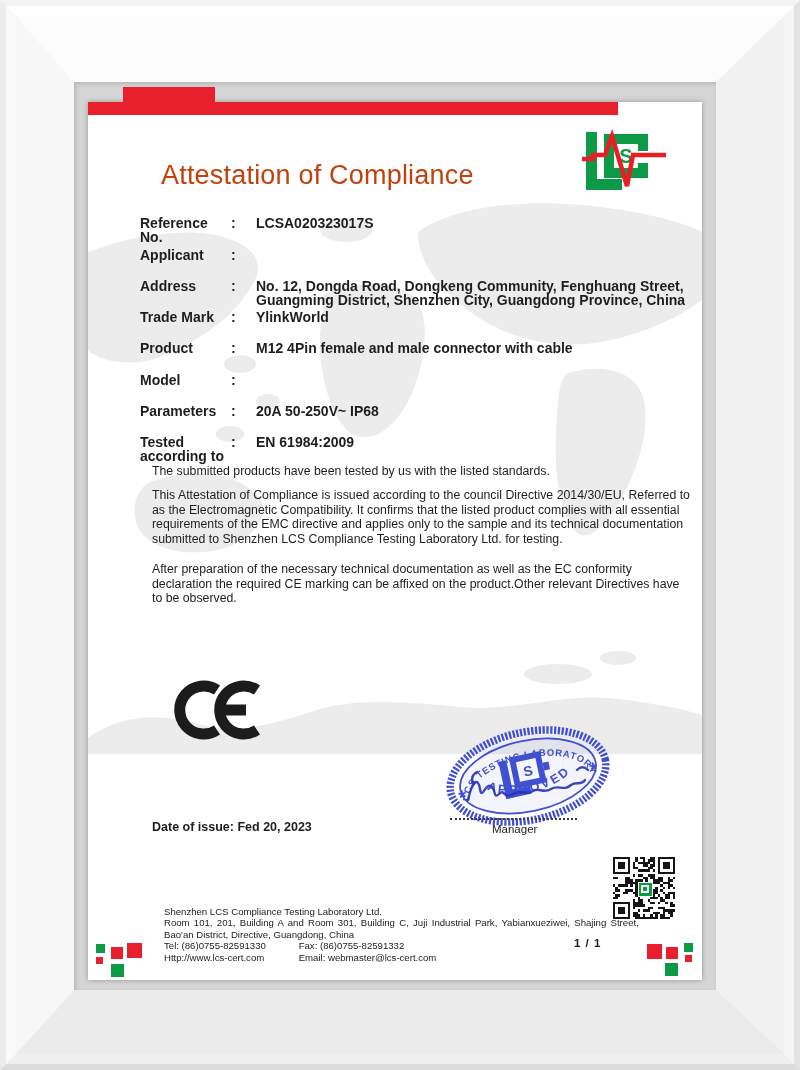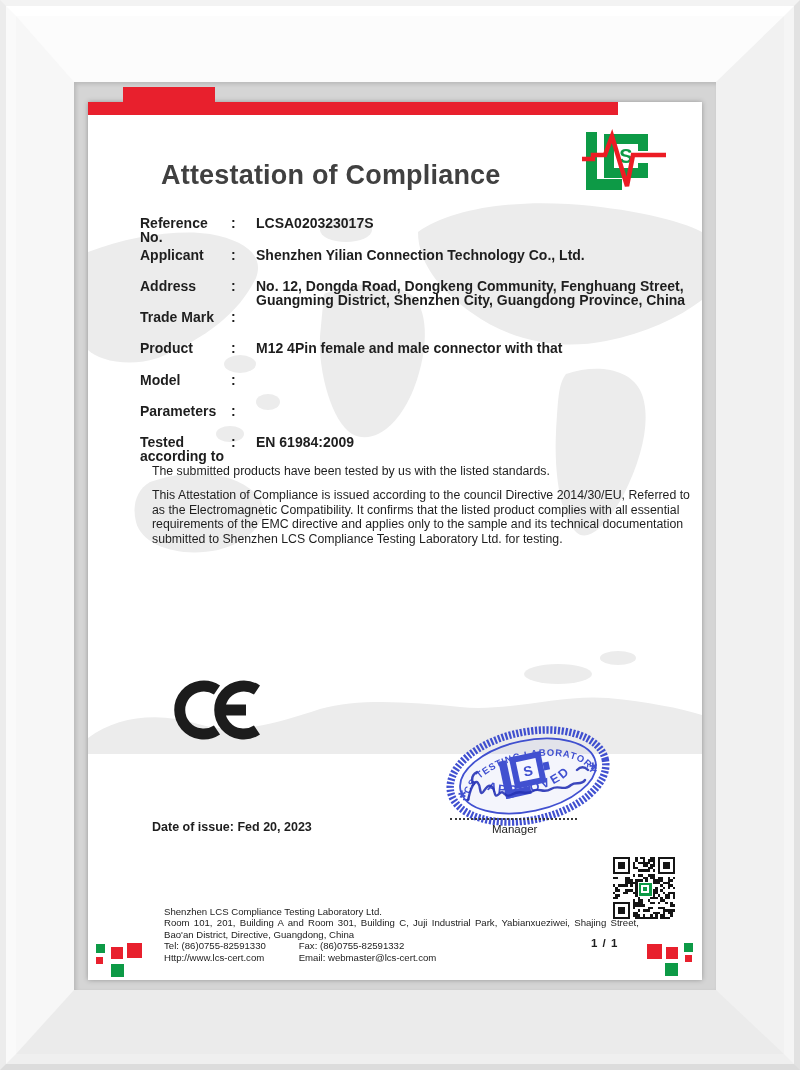--- a/index.html
+++ b/index.html
@@ -20,36 +20,36 @@
       background:#d5d5d5;
       box-shadow:inset 2px 2px 4px rgba(0,0,0,.14);}
   
   .page{position:absolute;left:88px;top:102px;width:614px;height:878px;
         background:#ffffff;box-shadow:0 0 5px rgba(0,0,0,.30);}
   .page *{box-sizing:border-box;}
   .map{position:absolute;inset:0;width:100%;height:100%;z-index:0;}
   .layer{position:absolute;z-index:1;}
   .topbar{left:35px;top:-15px;width:92px;height:15px;background:var(--red);}
   .logo{left:494px;top:26px;}
-  .title{left:73px;top:58px;font-size:27px;font-weight:bold;letter-spacing:.2px;color:#404040;}
+  .title{left:73px;top:58px;font-size:27px;font-weight:normal;letter-spacing:.2px;color:#c2410c;}
   .frow{left:52px;right:16px;display:flex;font-size:14px;font-weight:bold;line-height:14px;}
   .frow .lab{width:91px;flex:0 0 91px;}
   .frow .col{width:25px;flex:0 0 25px;}
   .frow .val{flex:1;}
   .para{left:64px;width:540px;font-size:12.3px;line-height:14.6px;font-weight:normal;}
   .ce{left:82px;top:576px;}
   .date{left:64px;top:718px;font-size:12.5px;font-weight:bold;}
   .stamp{left:354px;top:618px;}
   .dotline{left:362px;top:702px;width:127px;height:16px;border-bottom:2px dotted #3a3a3a;}
   .manager{left:404px;top:721px;font-size:11.5px;color:#222;text-align:center;}
   .qr{left:525px;top:755px;}
   .footer{left:76px;top:804px;width:535px;font-size:9.6px;line-height:11.4px;color:#222;}
   .footer .wide{word-spacing:1.6px;}
   .fcols span.c1{display:inline-block;width:132px;}
-  .pageno{left:486px;top:835px;font-size:11.5px;font-weight:bold;letter-spacing:1px;margin-left:17px;}
+  .pageno{left:486px;top:835px;font-size:11.5px;font-weight:bold;letter-spacing:1px;}
   .sq{position:absolute;z-index:2;}
   .red{background:var(--red);} .green{background:var(--green);}
   .botbar{left:42px;top:863px;width:530px;height:13px;background:var(--red);z-index:1;}
   svg text{font-family:"Liberation Sans","DejaVu Sans",sans-serif;}
 </style>
 </head>
 <body style="--red: #e8202d; --green: #0d9a46;">
 
 <div class="f1"></div>
 <div class="f2"></div>
@@ -89,52 +89,54 @@
   <div class="layer title">Attestation of Compliance</div>
 
   <div class="layer frow" style="top:114px">
     <span class="lab">Reference No.</span>
     <span class="col">:</span>
     <span class="val">LCSA020323017S</span>
   </div>
   <div class="layer frow" style="top:146px">
     <span class="lab">Applicant</span>
     <span class="col">:</span>
-    <span class="val">Shenzhen Yilian Connection Technology Co., Ltd.</span>
   </div>
   <div class="layer frow" style="top:177px">
     <span class="lab">Address</span>
     <span class="col">:</span>
     <span class="val">No. 12, Dongda Road, Dongkeng Community, Fenghuang Street, Guangming District, Shenzhen City, Guangdong Province, China</span>
   </div>
   <div class="layer frow" style="top:208px">
     <span class="lab">Trade Mark</span>
     <span class="col">:</span>
+    <span class="val">YlinkWorld</span>
   </div>
   <div class="layer frow" style="top:239px">
     <span class="lab">Product</span>
     <span class="col">:</span>
-    <span class="val">M12 4Pin female and male connector with that</span>
+    <span class="val">M12 4Pin female and male connector with cable</span>
   </div>
   <div class="layer frow" style="top:271px">
     <span class="lab">Model</span>
     <span class="col">:</span>
   </div>
   <div class="layer frow" style="top:302px">
     <span class="lab">Parameters</span>
     <span class="col">:</span>
+    <span class="val">20A 50-250V~ IP68</span>
   </div>
   <div class="layer frow" style="top:333px">
     <span class="lab">Tested according to</span>
     <span class="col">:</span>
     <span class="val">EN 61984:2009</span>
   </div>
 
   <div class="layer para" style="top:362px">The submitted products have been tested by us with the listed standards.</div>
   <div class="layer para" style="top:386px">This Attestation of Compliance is issued according to the council Directive 2014/30/EU, Referred to as the Electromagnetic Compatibility. It confirms that the listed product complies with all essential requirements of the EMC directive and applies only to the sample and its technical documentation submitted to Shenzhen LCS Compliance Testing Laboratory Ltd. for testing.</div>
+  <div class="layer para" style="top:460px">After preparation of the necessary technical documentation as well as the EC conformity declaration the required CE marking can be affixed on the product.Other relevant Directives have to be observed.</div>
 
   <svg class="layer ce" width="90" height="64" viewBox="0 0 90 64" aria-label="CE">
     <g stroke="#1c1c1c" stroke-width="11" fill="none">
       <path d="M 47 12 A 24 24 0 1 0 47 52"></path>
       <path d="M 87 12 A 24 24 0 1 0 87 52"></path>
       <path d="M 52 32 H 76"></path>
     </g>
   </svg>
 
   <div class="layer date">Date of issue: Fed 20, 2023</div>

